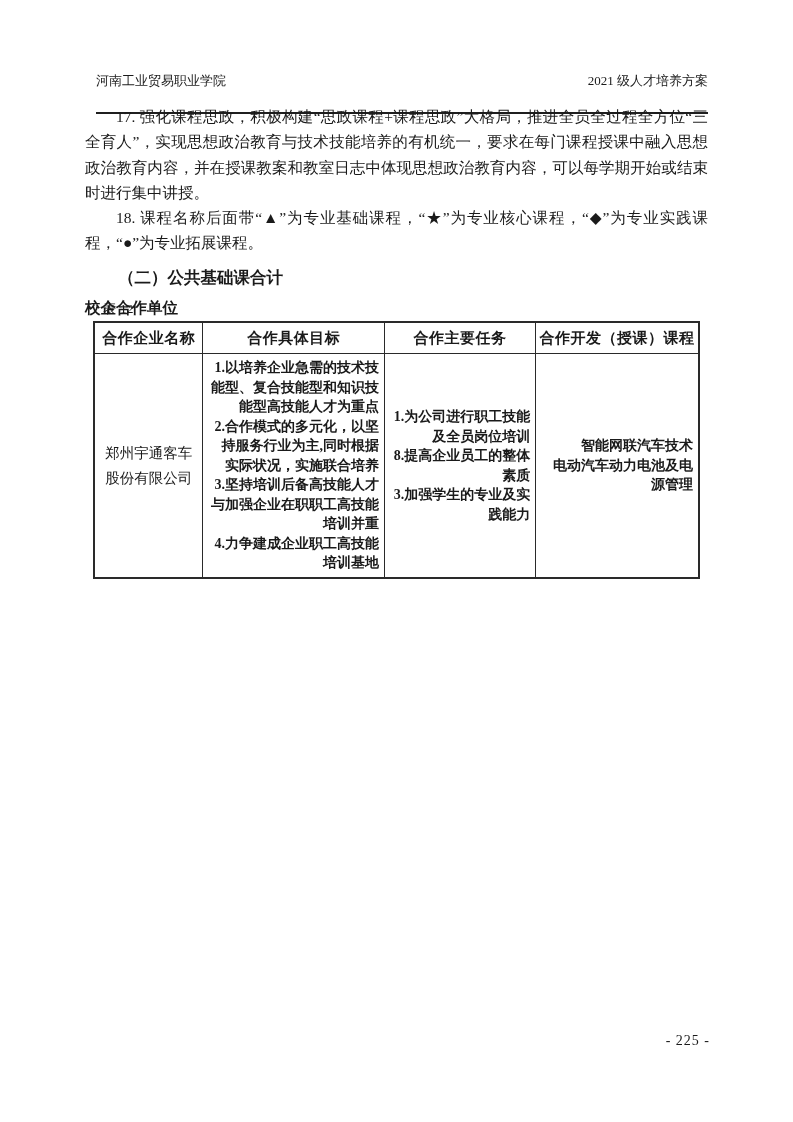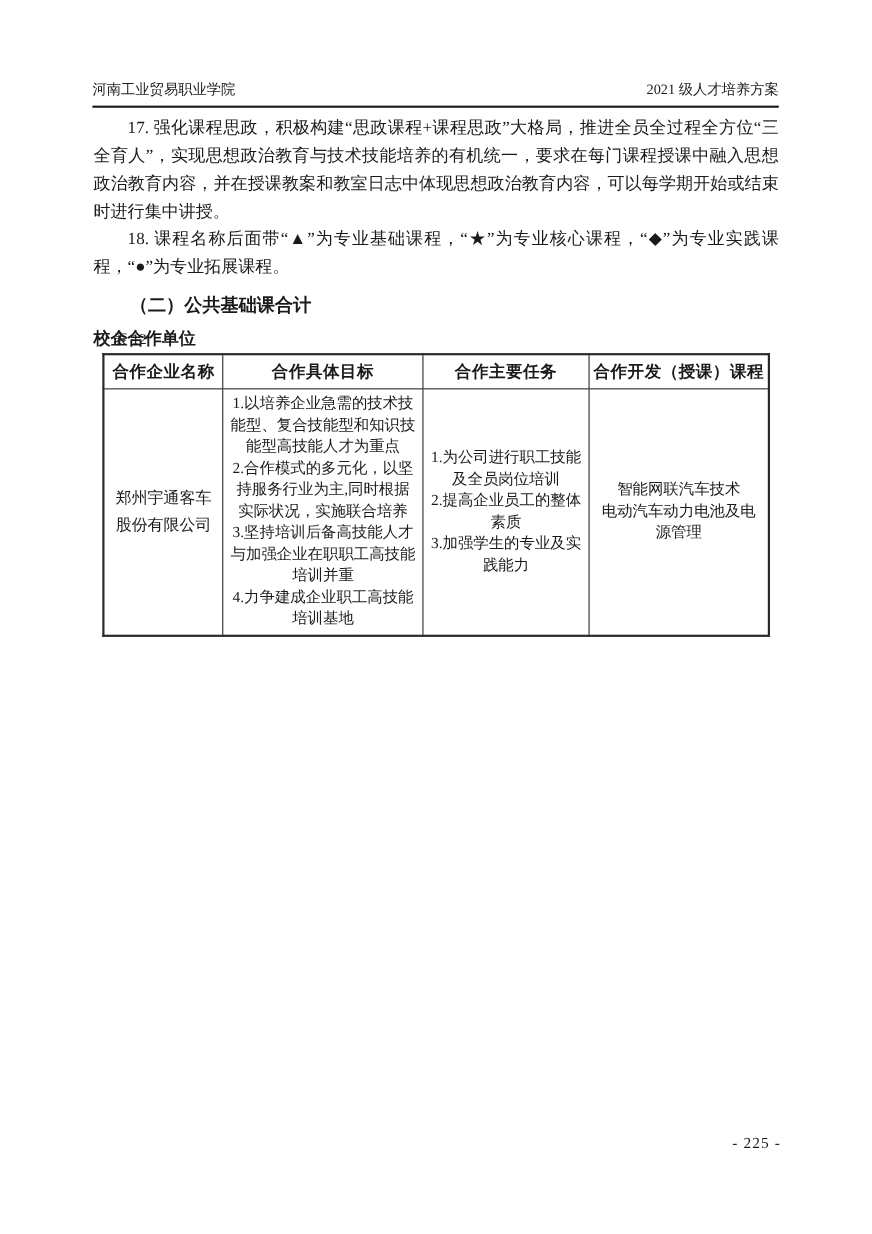--- a/index.html
+++ b/index.html
@@ -10,26 +10,26 @@
     height: 1122px;
     margin: 0 auto;
     background: #ffffff;
     font-family: "Liberation Serif", "DejaVu Serif", serif;
     color: #1a1a1a;
     overflow: hidden;
   }
   
   .running-header {
     position: absolute;
-    top: 72px; left: 84px; right: 85px;
+    top: 72px; left: 96px; right: 85px;
     display: flex;
     justify-content: space-between;
     align-items: center;
     font-size: 13px;
-    padding-bottom: 6px;
+    padding-bottom: 22px;
     border-bottom: 2px solid #1f1f1f;
   }
   
   .main {
     position: absolute;
     top: 104px; left: 85px; right: 85px;
   }
   .para {
     margin: 0;
     font-size: 15.5px;
@@ -87,22 +87,23 @@
     line-height: 19.5px;
     padding: 4px 5px;
   }
   .coop-table td.company-cell {
     text-align: center;
     padding: 4px 8px;
     font-size: 14.5px;
     line-height: 25px;
   }
   .cell-list div, .cell-lines div {
-    text-align: center;
+    text-align: right;
     word-break: break-all;
+    font-weight: bold;
   }
   .col-company { width: 18%; }
   .col-goals   { width: 30%; }
   .col-tasks   { width: 25%; }
   .col-courses { width: 27%; }
   
   .page-footer {
     position: absolute;
     top: 1033px;
     right: 83px;
@@ -153,21 +154,21 @@
             <div class="cell-list">
               <div>1.以培养企业急需的技术技能型、复合技能型和知识技能型高技能人才为重点</div>
               <div>2.合作模式的多元化，以坚持服务行业为主,同时根据实际状况，实施联合培养</div>
               <div>3.坚持培训后备高技能人才与加强企业在职职工高技能培训并重</div>
               <div>4.力争建成企业职工高技能培训基地</div>
             </div>
           </td>
           <td>
             <div class="cell-list">
               <div>1.为公司进行职工技能及全员岗位培训</div>
-              <div>2.提高企业员工的整体素质</div>
+              <div>8.提高企业员工的整体素质</div>
               <div>3.加强学生的专业及实践能力</div>
             </div>
           </td>
           <td>
             <div class="cell-lines">
               <div>智能网联汽车技术</div>
               <div>电动汽车动力电池及电源管理</div>
             </div>
           </td>
         </tr>

